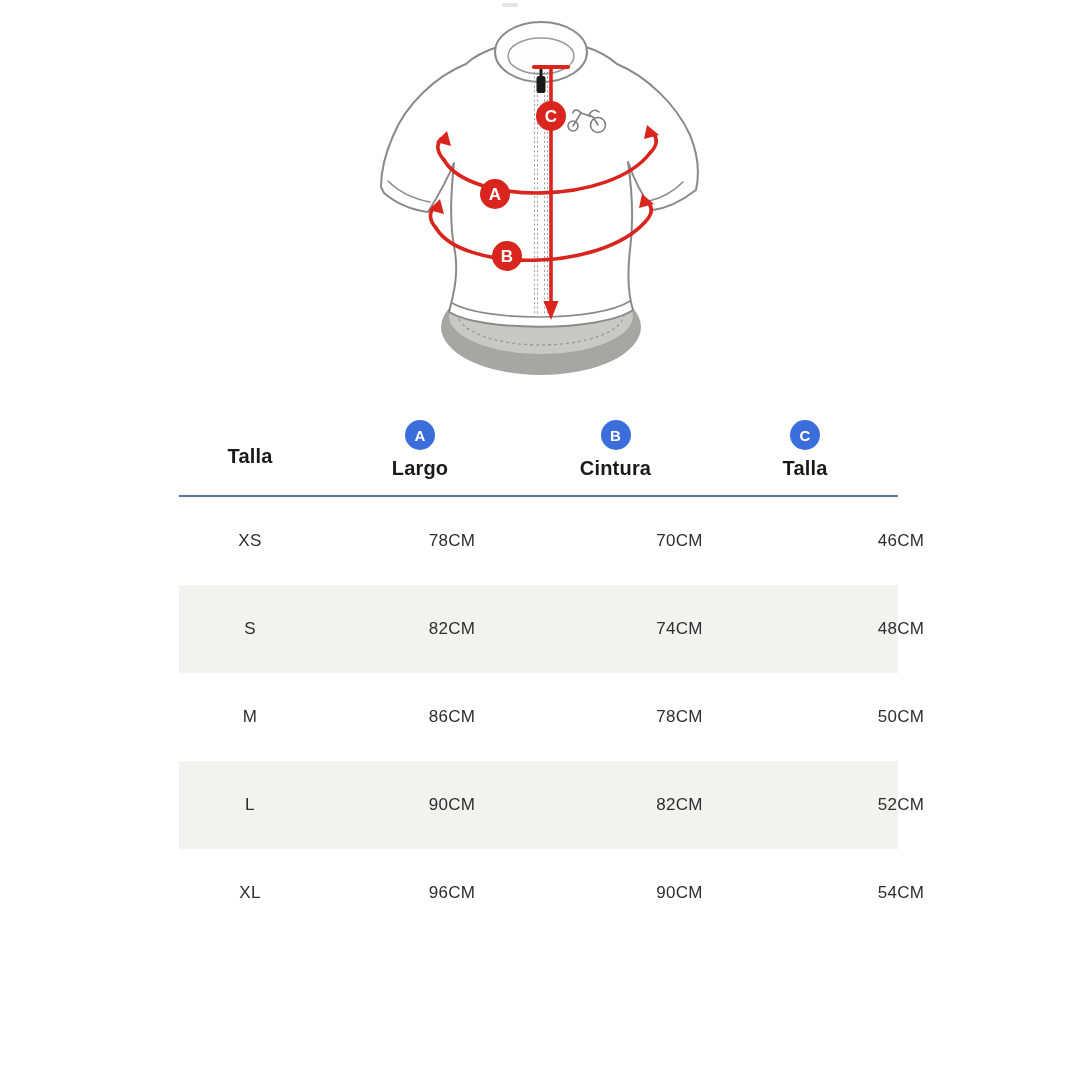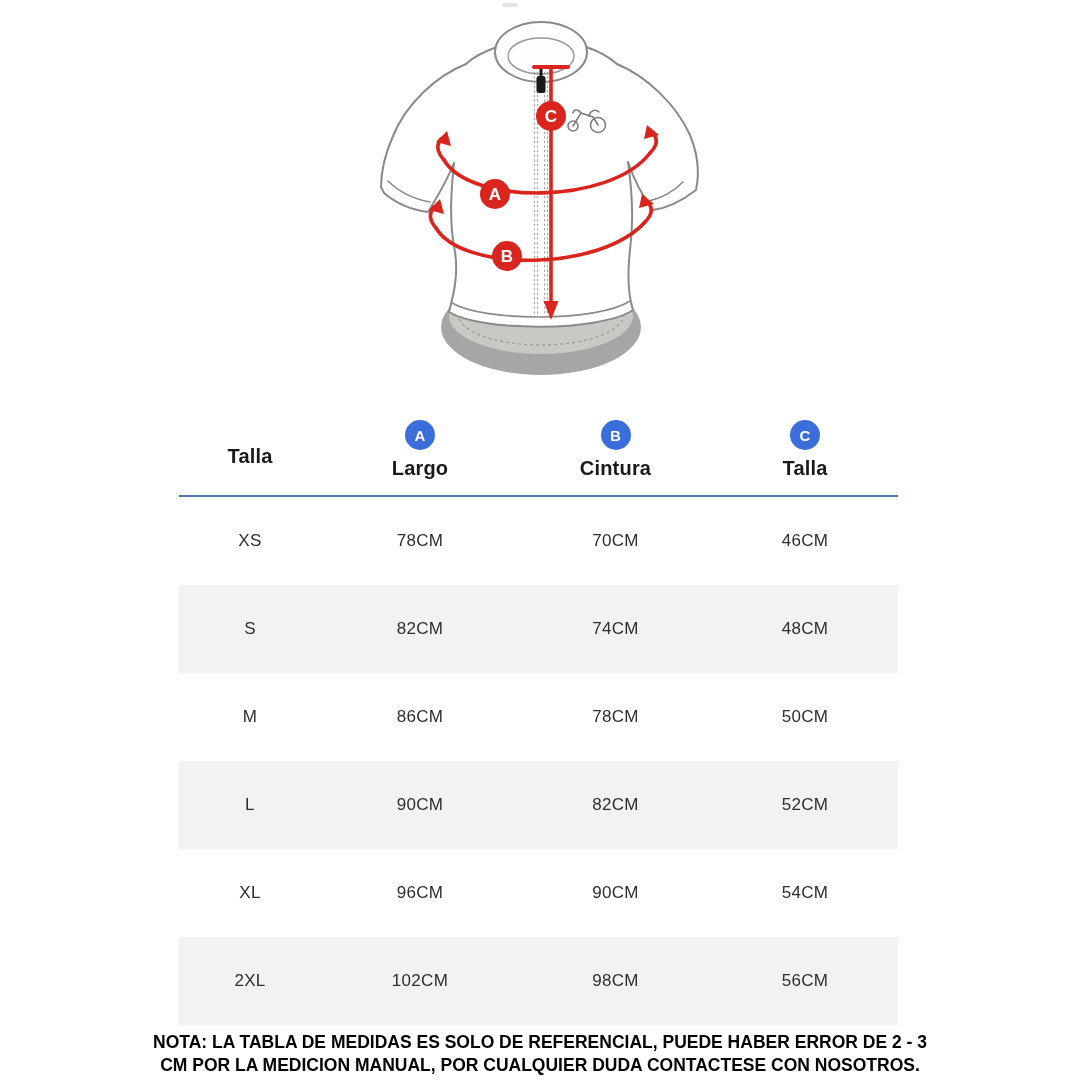--- a/index.html
+++ b/index.html
@@ -18,21 +18,21 @@
   .th{display:flex;flex-direction:column;align-items:center;justify-content:flex-start;gap:7px;padding-top:2px;}
   .th-talla{display:flex;align-items:center;justify-content:center;}
   .th-label{font-size:20px;font-weight:bold;color:#1a1a1a;letter-spacing:.2px;}
   .col-badge{
     width:30px;height:30px;border-radius:50%;background:#3b6edb;color:#ffffff;
     display:flex;align-items:center;justify-content:center;
     font-size:15px;font-weight:bold;
   }
   .tbody .trow{
     display:grid;grid-template-columns:142px 198px 193px 186px;
-    height:88px;align-items:center;
+    height:88px;align-items:center;gap:32px;
   }
   .tbody .trow:nth-child(even){background:#f2f2f1;}
   .td{font-size:17px;color:#2e2e2e;text-align:center;letter-spacing:.3px;}
 
   
   .note{
     position:absolute;left:50%;transform:translateX(-50%);top:1031px;width:900px;
     text-align:center;font-weight:bold;font-size:17.5px;line-height:23px;color:#000000;
   }
   .note div{white-space:nowrap;}
@@ -185,27 +185,17 @@
         <div class="td">90CM</div>
         <div class="td">82CM</div>
         <div class="td">52CM</div>
       </div>
       <div class="trow">
         <div class="td">XL</div>
         <div class="td">96CM</div>
         <div class="td">90CM</div>
         <div class="td">54CM</div>
       </div>
-      <div class="trow">
-        <div class="td">2XL</div>
-        <div class="td">102CM</div>
-        <div class="td">98CM</div>
-        <div class="td">56CM</div>
-      </div>
     </div>
   </div>
 
-  <div class="note">
-    <div>NOTA: LA TABLA DE MEDIDAS ES SOLO DE REFERENCIAL, PUEDE HABER ERROR DE 2 - 3</div>
-    <div>CM POR LA MEDICION MANUAL, POR CUALQUIER DUDA CONTACTESE CON NOSOTROS.</div>
-  </div>
 
 </div>
 
 </body></html>

